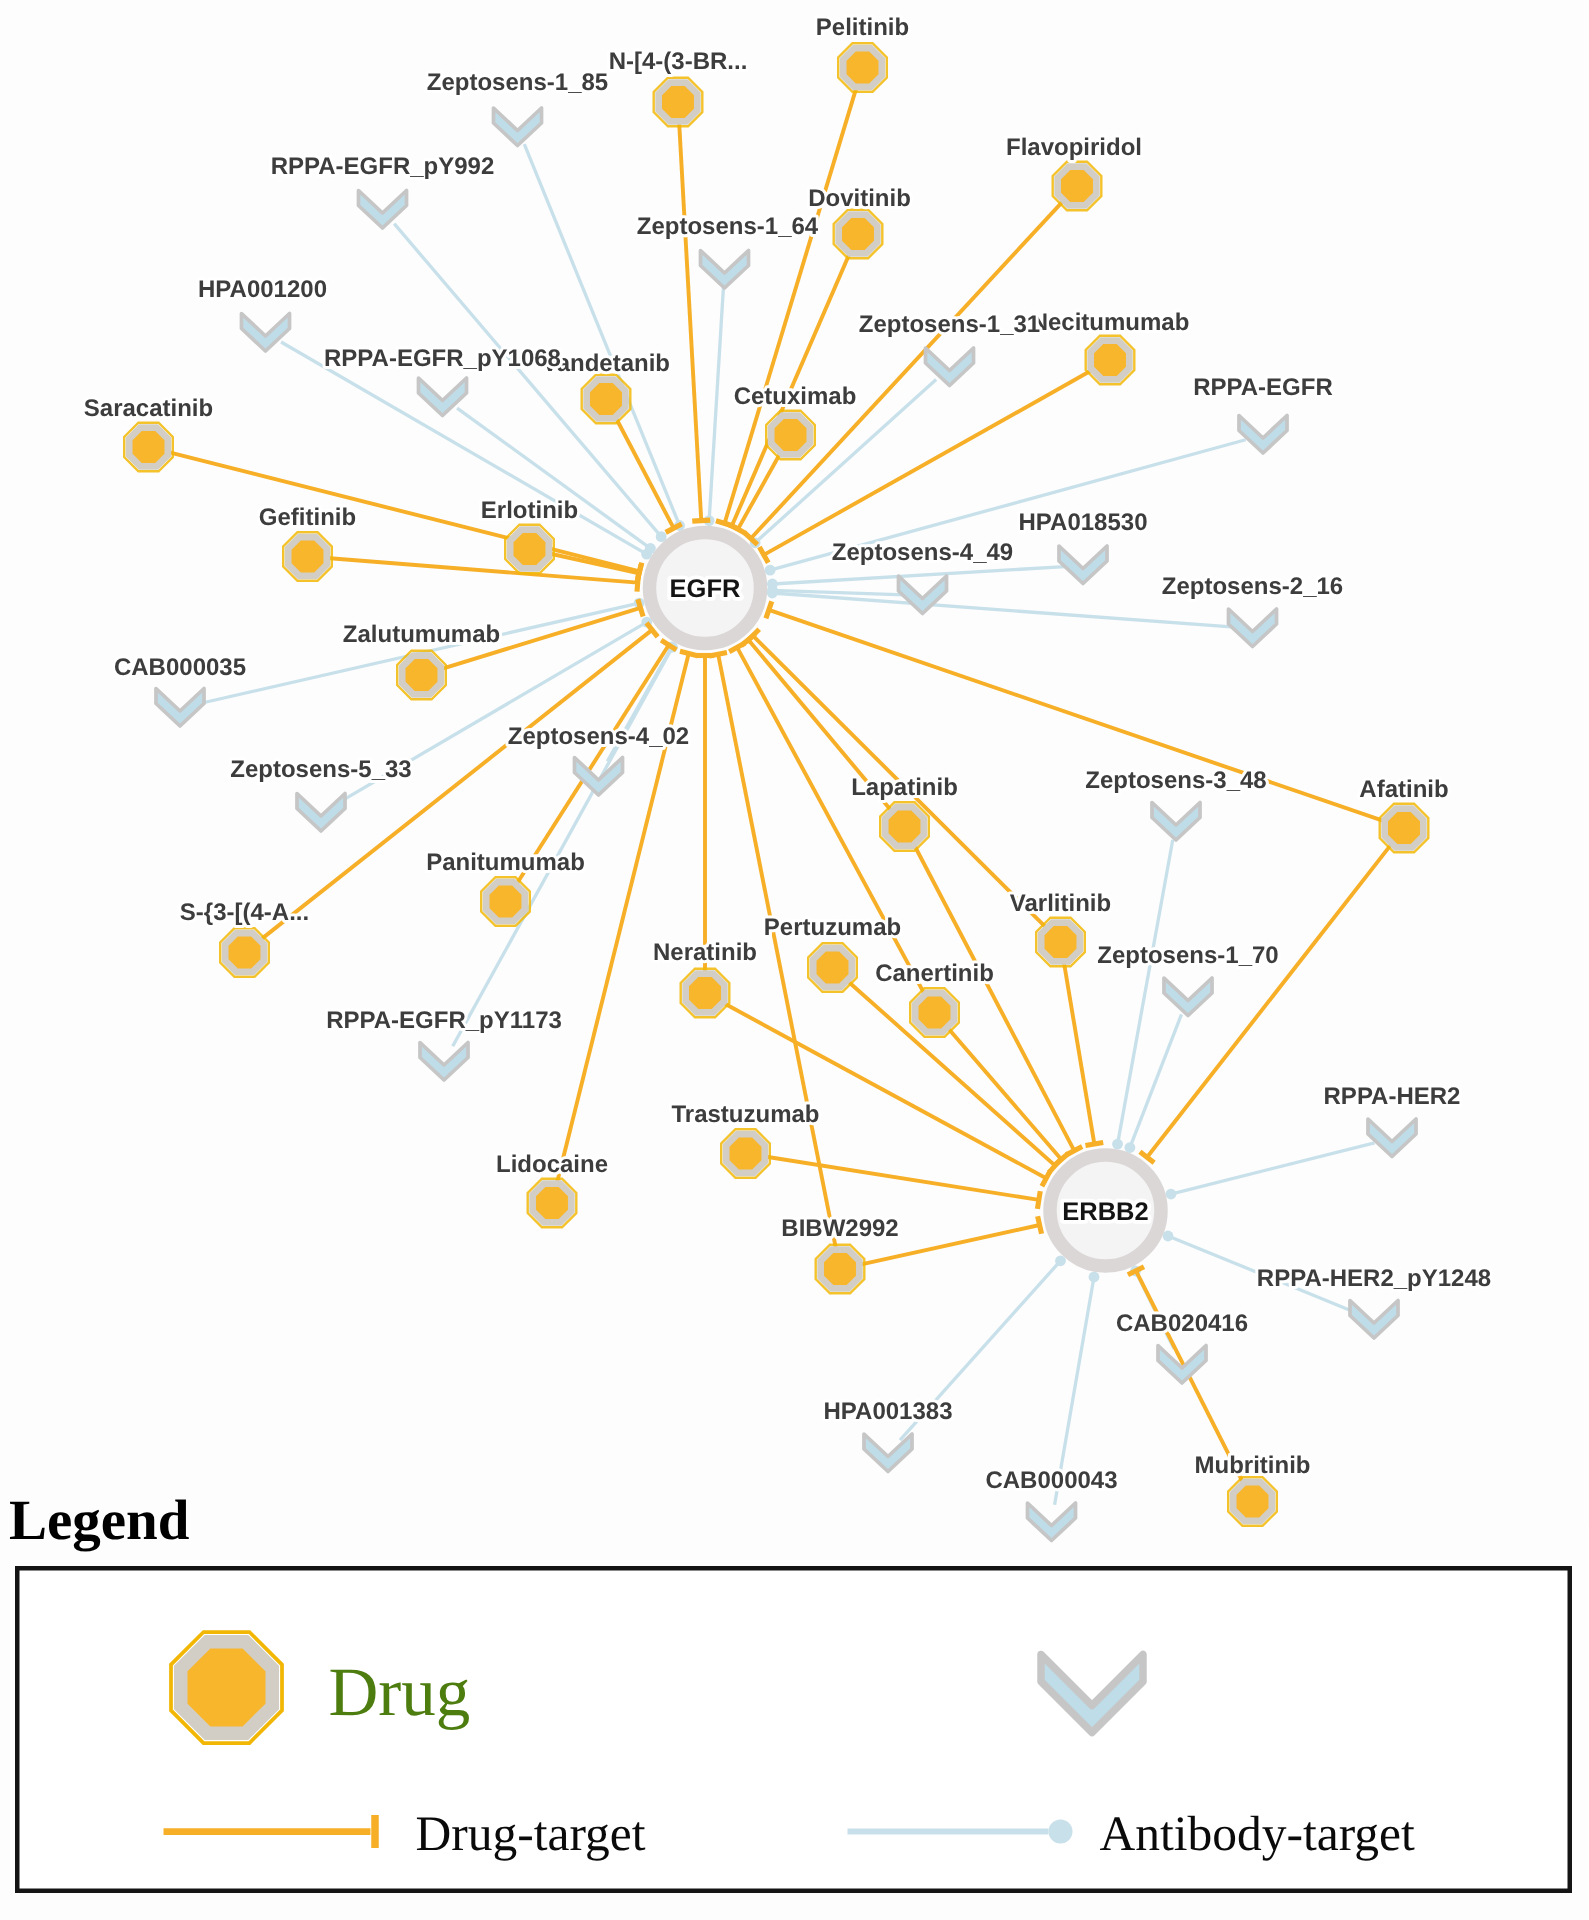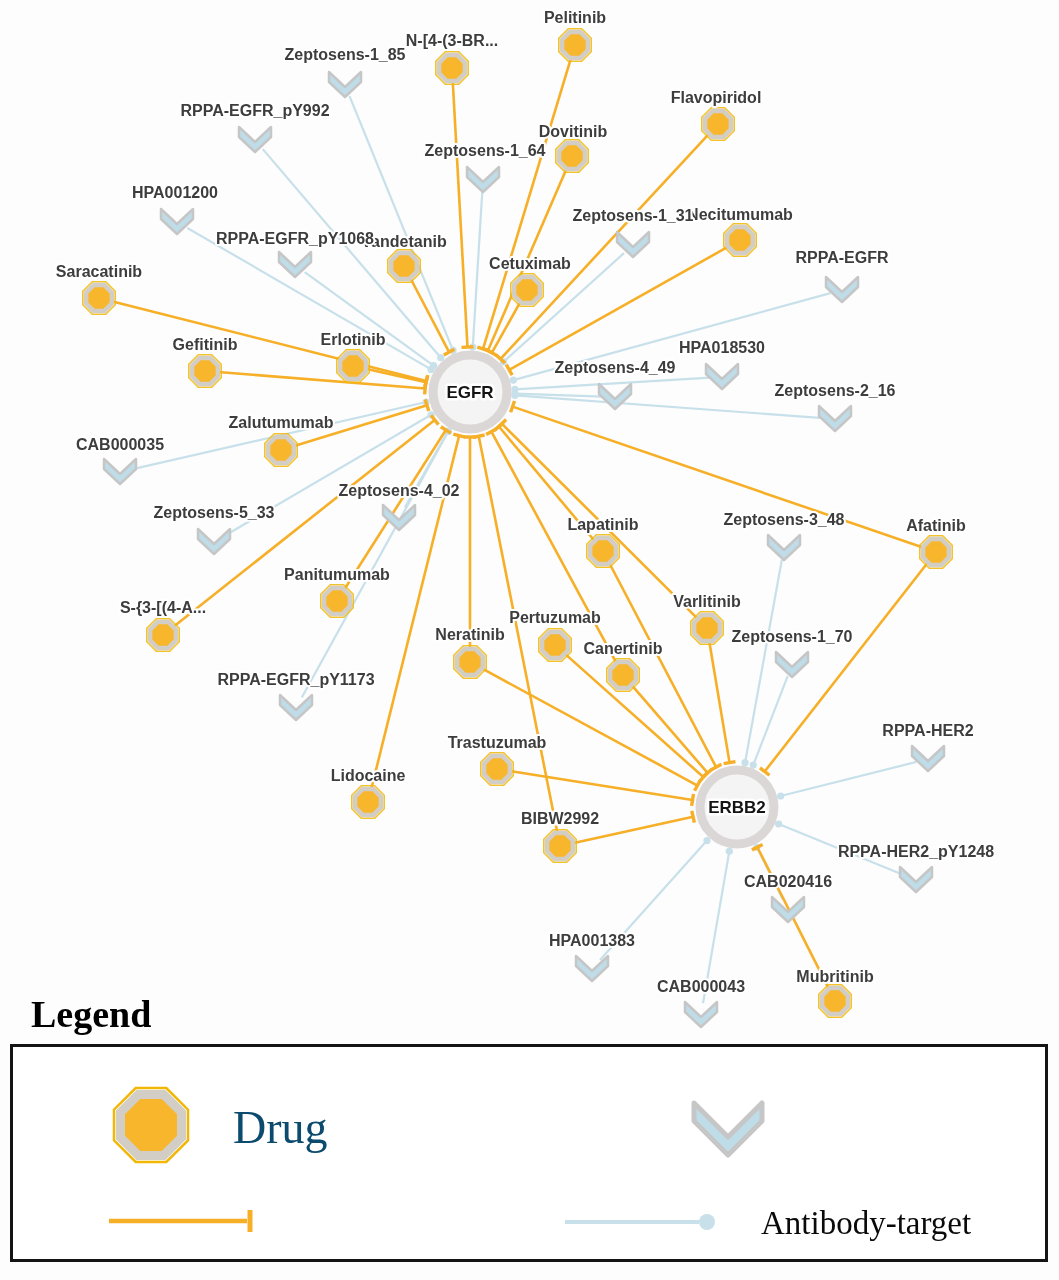--- a/index.html
+++ b/index.html
@@ -3,26 +3,26 @@
 <meta charset="utf-8">
 <style>
   html,body{margin:0;padding:0;background:#ffffff;}
   .page{position:relative;width:1059px;height:1280px;background:#fdfdfd;overflow:hidden;
         font-family:"Liberation Sans",sans-serif;}
   #network-svg{position:absolute;left:0;top:0;}
   .node-label{font-family:"Liberation Sans",sans-serif;font-weight:bold;font-size:16px;
               fill:#3d3d3d;stroke:#ffffff;stroke-width:4px;paint-order:stroke;
               stroke-linejoin:round;text-anchor:middle;}
   .gene-label{font-size:17px;fill:#141414;stroke-width:5px;}
-  .legend-title{position:absolute;left:31px;top:992px;
+  .legend-title{position:absolute;left:6px;top:992px;
                 font-family:"Liberation Serif",serif;font-weight:bold;font-size:38px;color:#000;}
   .legend-box{position:absolute;left:10px;top:1044px;width:1032px;height:212px;
               border:3.5px solid #141414;background:#ffffff;}
   .legend-item{position:absolute;display:flex;align-items:center;}
-  .legend-node-label{font-family:"Liberation Serif",serif;font-size:46px;color:#0c4a6e;margin-left:32px;}
+  .legend-node-label{font-family:"Liberation Serif",serif;font-size:46px;color:#4d7c0f;margin-left:18px;}
   .legend-edge-label{font-family:"Liberation Serif",serif;font-size:33px;color:#0a0a0a;margin-left:12px;}
 </style>
 </head>
 <body>
 
 <div class="page">
 
   <svg id="network-svg" width="1059" height="1040" viewBox="0 0 1059 1040">
       <g>
         <line x1="349.5252626526097" y1="96.11404507480944" x2="453.0302650527136" y2="350.32233096946464" stroke="#C7E0EA" stroke-width="2.2"></line>
@@ -270,23 +270,24 @@
       </span>
     </div>
 
     <div class="legend-item" style="left:92px;top:158px;">
       <span>
         <svg width="160" height="32" viewBox="0 0 160 32">
           <line x1="4" y1="16" x2="142" y2="16" stroke="#F6AF26" stroke-width="4.5"></line>
           <line x1="145" y1="5" x2="145" y2="27" stroke="#F6AF26" stroke-width="5"></line>
         </svg>
       </span>
-    </div>
-
-    <div class="legend-item" style="left:548px;top:158px;gap:28px;">
+      <span class="legend-edge-label">Drug-target</span>
+    </div>
+
+    <div class="legend-item" style="left:548px;top:158px;">
       <span>
         <svg width="160" height="32" viewBox="0 0 160 32">
           <line x1="4" y1="16" x2="138" y2="16" stroke="#C7E0EA" stroke-width="4"></line>
           <circle cx="146" cy="16" r="8" fill="#C7E0EA"></circle>
         </svg>
       </span>
       <span class="legend-edge-label">Antibody-target</span>
     </div>
 
   </div>

